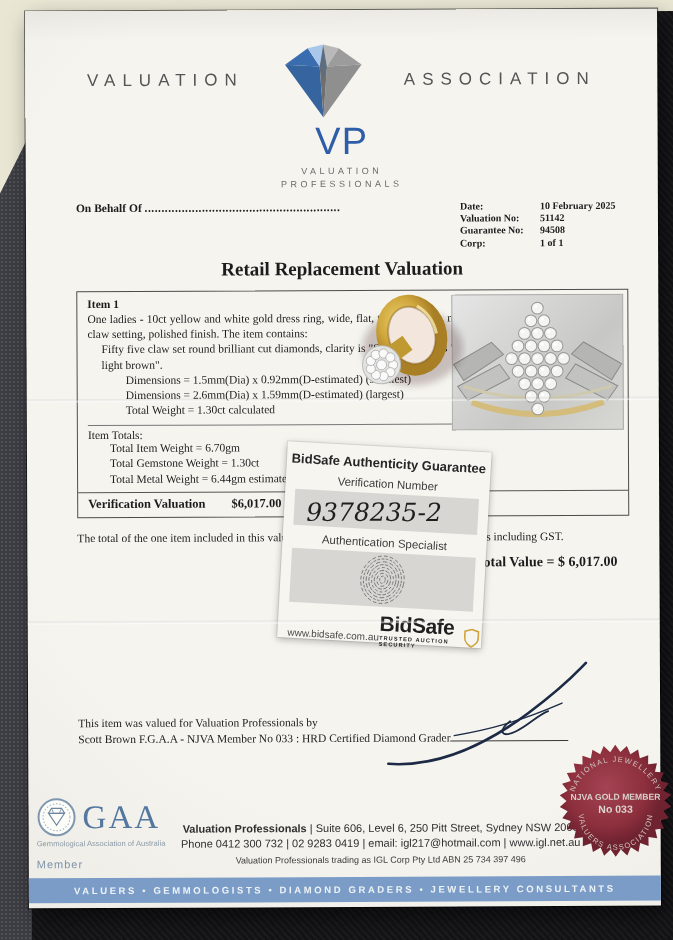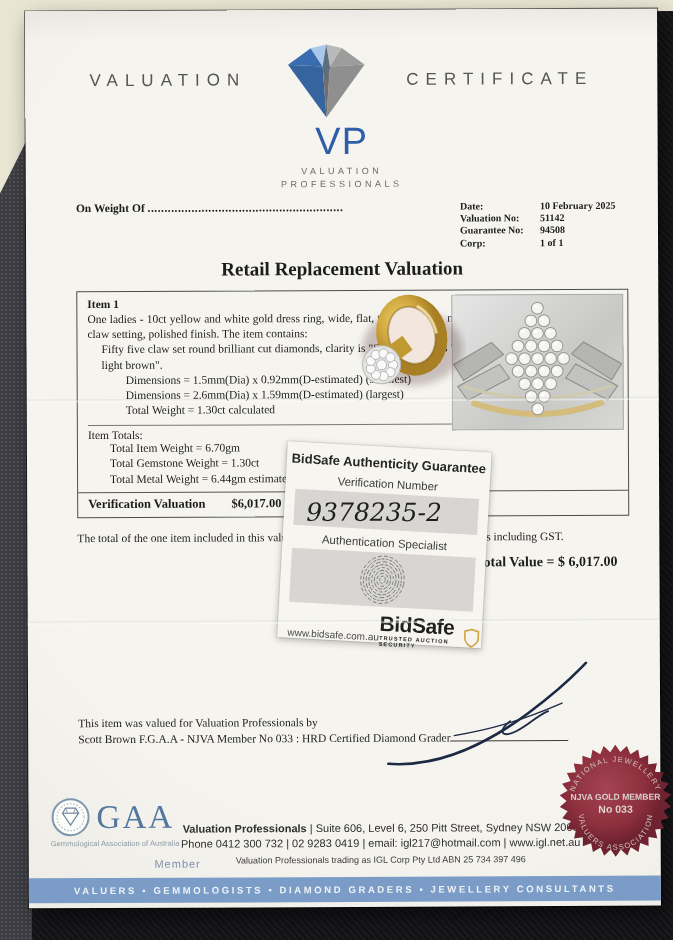--- a/index.html
+++ b/index.html
@@ -76,25 +76,25 @@
   .bs-brandwrap{display:flex;align-items:flex-end;gap:4px;}
   .bs-brand{font-size:21px;font-weight:bold;color:#1f1f1f;letter-spacing:-.5px;line-height:.9;}
   .bs-tag{font-size:5.6px;font-weight:bold;letter-spacing:1.1px;color:#2a2a2a;}
 
   
   .valuer{position:absolute;left:50px;top:704px;width:540px;font-size:11.5px;line-height:1.4;}
   .sig-underline{display:inline-block;width:118px;border-bottom:1px solid #3a3a3a;height:10px;}
   .signature-svg{position:absolute;left:330px;top:652px;width:235px;height:108px;pointer-events:none;}
 
   
-  .gaa-block{position:absolute;left:22px;top:786px;width:150px;font-family:"Liberation Sans",sans-serif;}
+  .gaa-block{position:absolute;left:8px;top:786px;width:150px;font-family:"Liberation Sans",sans-serif;}
   .gaa-top{display:flex;align-items:center;gap:6px;}
   .gaa-acronym{font-family:"Liberation Serif",serif;font-size:33px;color:#53779f;letter-spacing:2px;}
   .gaa-name{font-size:7.6px;color:#8d9aa8;margin-top:2px;}
-  .gaa-member{font-size:11px;color:#7d92aa;text-align:right;margin-top:10px;letter-spacing:1px;}
+  .gaa-member{font-size:11px;color:#7d92aa;text-align:left;margin-top:10px;letter-spacing:1px;}
   .contact-block{position:absolute;left:148px;top:812px;width:408px;text-align:center;
     font-family:"Liberation Sans",sans-serif;color:#2e2e2e;}
   .contact-l1{font-size:11px;}
   .contact-l1 b{font-weight:bold;}
   .contact-l2{font-size:11px;margin-top:3px;}
   .contact-l3{font-size:9px;margin-top:6px;color:#3c3c3c;}
   .seal{position:absolute;left:528px;top:730px;width:118px;height:124px;}
   .footer-bar{position:absolute;left:0;bottom:5px;width:100%;height:25px;background:#7a9cc6;
     display:flex;align-items:center;justify-content:center;}
   .footer-bar span{font-family:"Liberation Sans",sans-serif;font-size:9.5px;letter-spacing:2.6px;
@@ -114,31 +114,31 @@
     <svg width="92" height="82" viewBox="0 0 100 90">
       <polygon points="8,28 33,10 46,30" fill="#3a6db0"></polygon>
       <polygon points="33,10 50,6 46,30" fill="#a9c7ea"></polygon>
       <polygon points="50,6 67,10 54,30" fill="#b9b9b9"></polygon>
       <polygon points="67,10 92,28 54,30" fill="#9c9c9c"></polygon>
       <polygon points="8,28 46,30 50,86" fill="#35649f"></polygon>
       <polygon points="92,28 54,30 50,86" fill="#8f8f8f"></polygon>
       <polygon points="46,30 54,30 50,86" fill="#6f6f6f"></polygon>
       <polygon points="46,30 50,6 54,30 50,46" fill="#5d6e80"></polygon>
     </svg>
-    <span class="brand-word">CERTIFICATE</span>
+    <span class="brand-word">ASSOCIATION</span>
   </div>
   <div class="vp-text">VP</div>
   <div class="vp-sub">
     <div>VALUATION</div>
     <div>PROFESSIONALS</div>
   </div>
 
   <div class="meta-row">
     <div class="behalf">
-      <span>On Weight Of</span>
+      <span>On Behalf Of</span>
       <span class="dots">..........................................................</span>
     </div>
     <div class="info-block">
       <div class="info-row">
           <span class="info-label">Date:</span>
           <span class="info-value">10 February 2025</span>
         </div>
       <div class="info-row">
           <span class="info-label">Valuation No:</span>
           <span class="info-value">51142</span>

